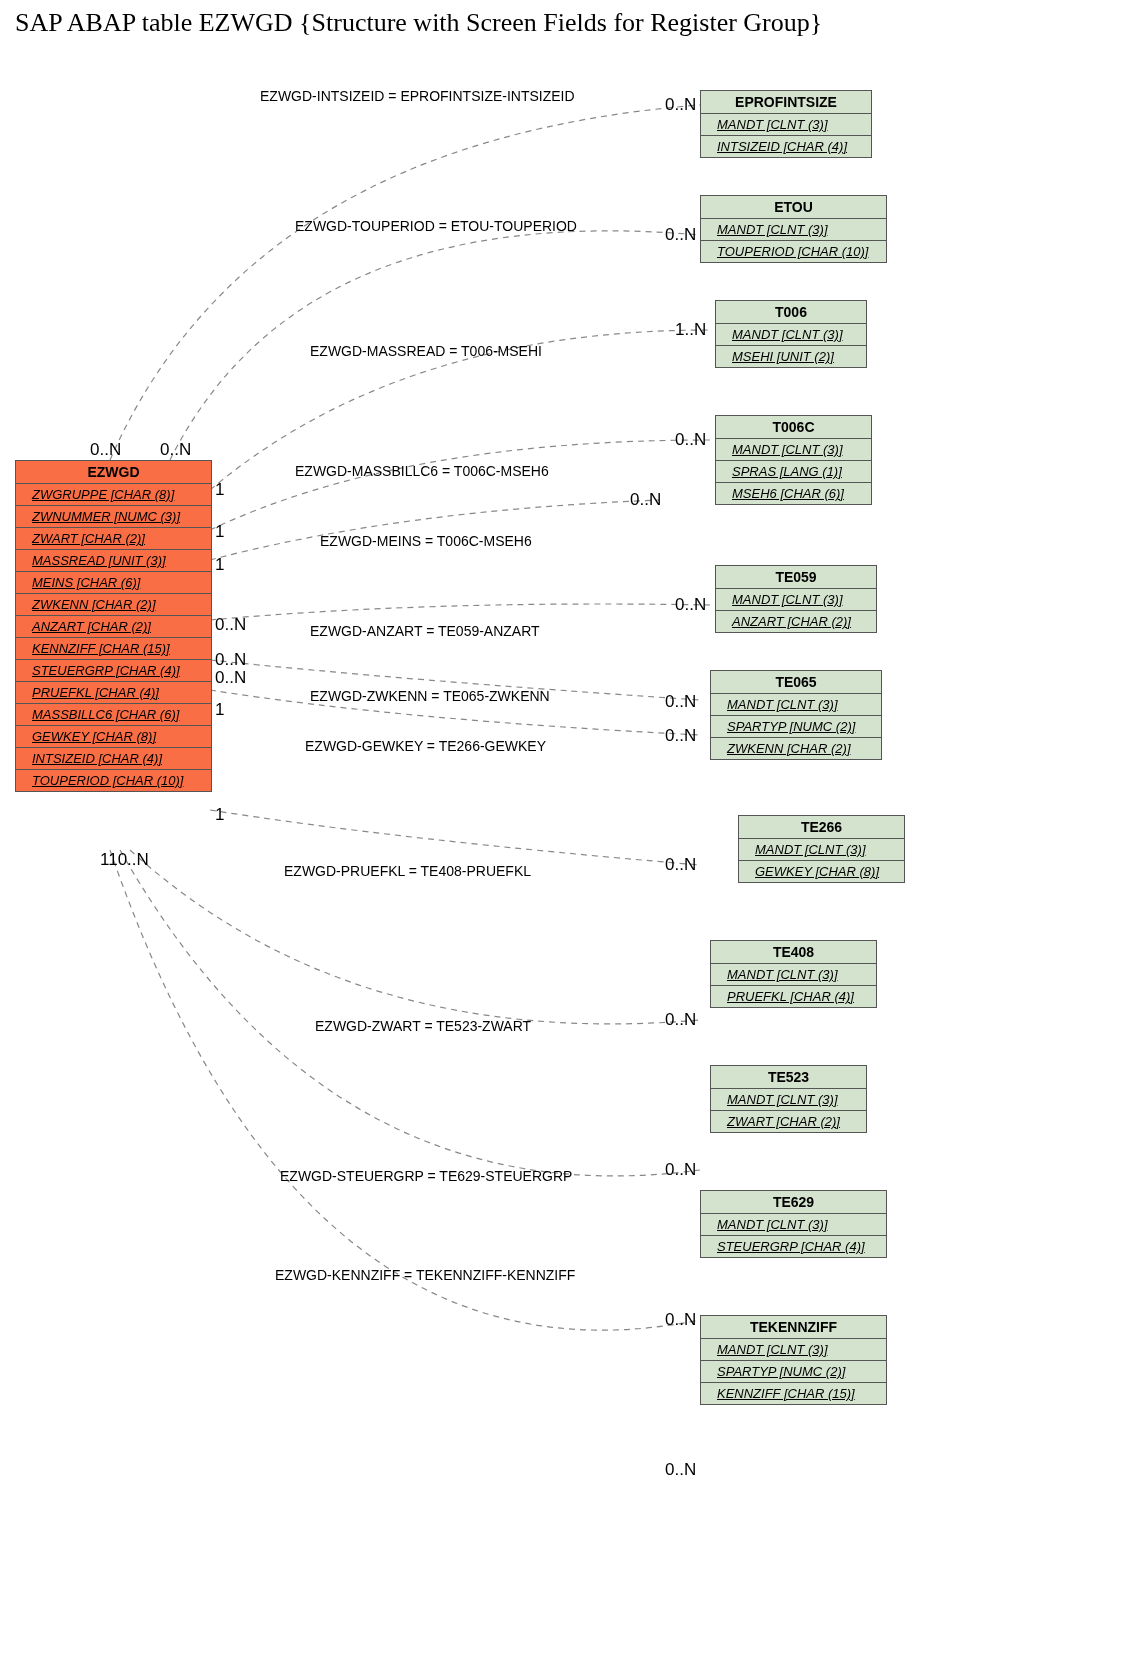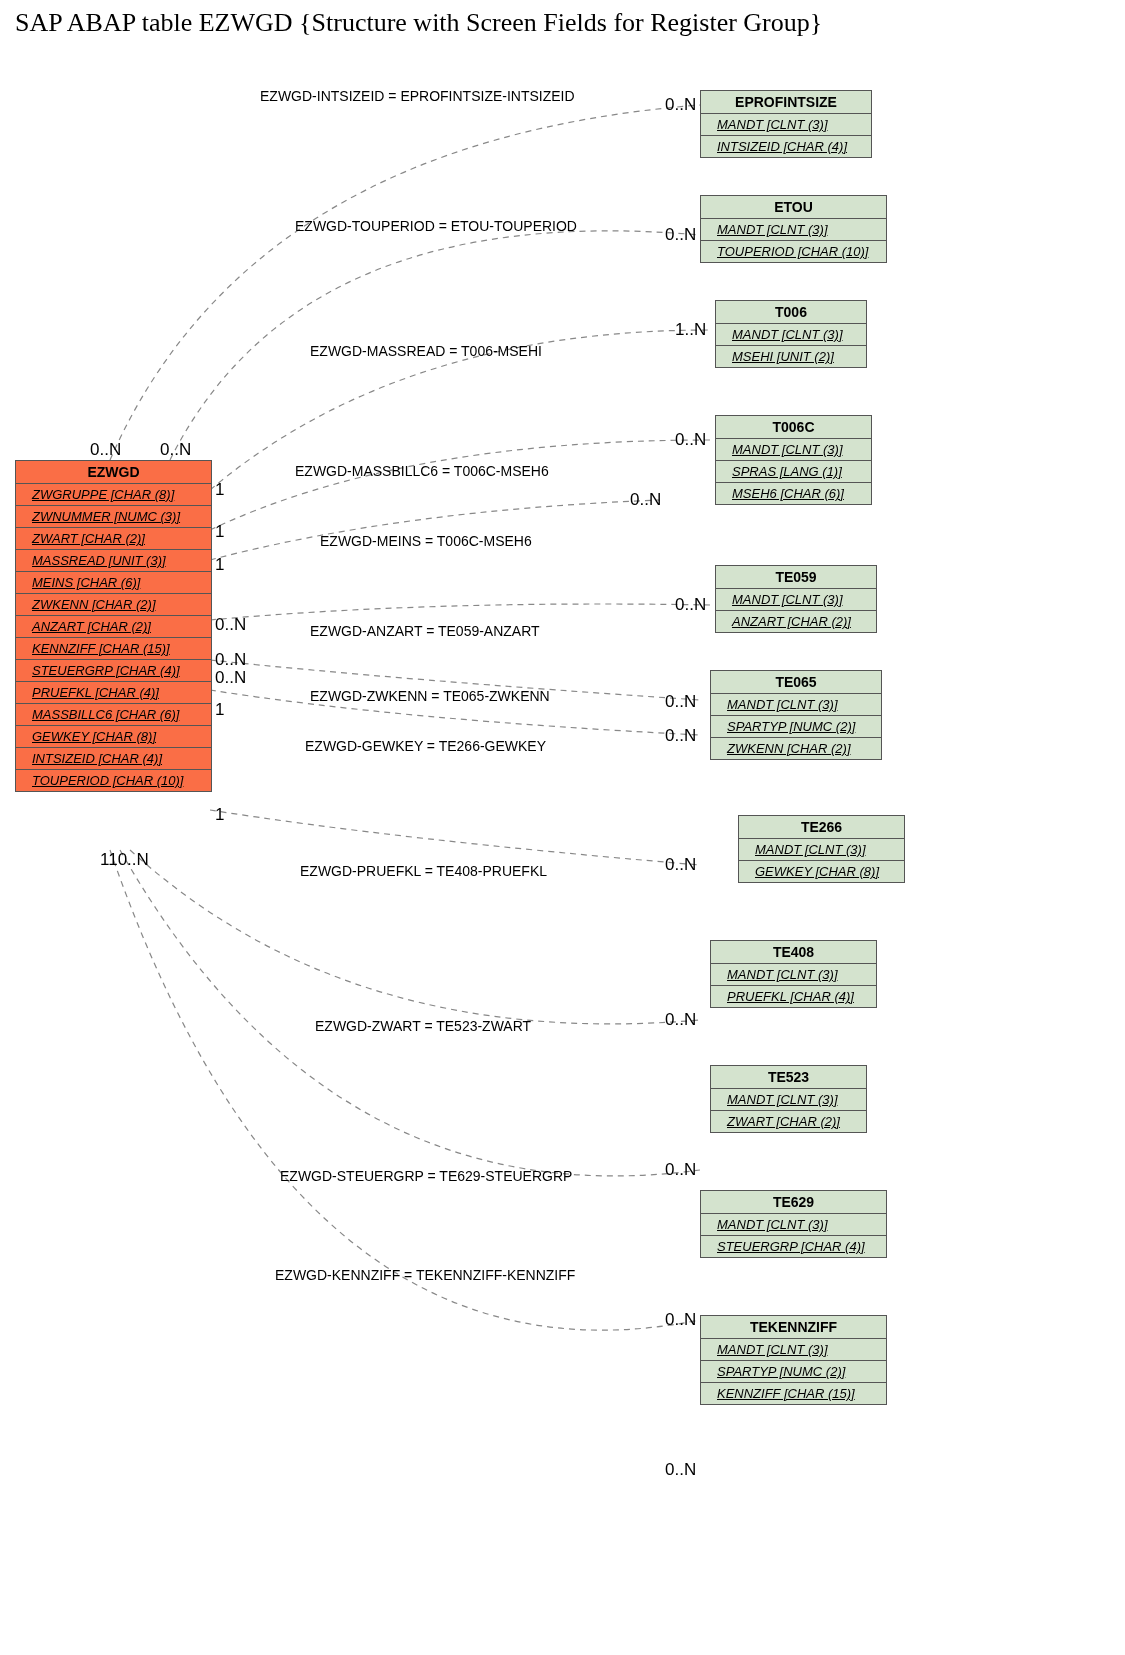--- a/index.html
+++ b/index.html
@@ -70,21 +70,21 @@
   <div class="card" style="left:100px;top:850px;">110..N</div>
 
   <div class="lbl" style="left:260px;top:55px;">EZWGD-INTSIZEID = EPROFINTSIZE-INTSIZEID</div>
   <div class="lbl" style="left:295px;top:185px;">EZWGD-TOUPERIOD = ETOU-TOUPERIOD</div>
   <div class="lbl" style="left:310px;top:310px;">EZWGD-MASSREAD = T006-MSEHI</div>
   <div class="lbl" style="left:295px;top:430px;">EZWGD-MASSBILLC6 = T006C-MSEH6</div>
   <div class="lbl" style="left:320px;top:500px;">EZWGD-MEINS = T006C-MSEH6</div>
   <div class="lbl" style="left:310px;top:590px;">EZWGD-ANZART = TE059-ANZART</div>
   <div class="lbl" style="left:310px;top:655px;">EZWGD-ZWKENN = TE065-ZWKENN</div>
   <div class="lbl" style="left:305px;top:705px;">EZWGD-GEWKEY = TE266-GEWKEY</div>
-  <div class="lbl" style="left:300px;top:830px;text-align:right;">EZWGD-PRUEFKL = TE408-PRUEFKL</div>
+  <div class="lbl" style="left:284px;top:830px;text-align:right;">EZWGD-PRUEFKL = TE408-PRUEFKL</div>
   <div class="lbl" style="left:315px;top:985px;">EZWGD-ZWART = TE523-ZWART</div>
   <div class="lbl" style="left:280px;top:1135px;">EZWGD-STEUERGRP = TE629-STEUERGRP</div>
   <div class="lbl" style="left:275px;top:1234px;">EZWGD-KENNZIFF = TEKENNZIFF-KENNZIFF</div>
 
   <div class="card" style="left:665px;top:95px;">0..N</div>
   <div class="card" style="left:665px;top:225px;">0..N</div>
   <div class="card" style="left:675px;top:320px;">1..N</div>
   <div class="card" style="left:675px;top:430px;">0..N</div>
   <div class="card" style="left:630px;top:490px;">0..N</div>
   <div class="card" style="left:675px;top:595px;">0..N</div>

